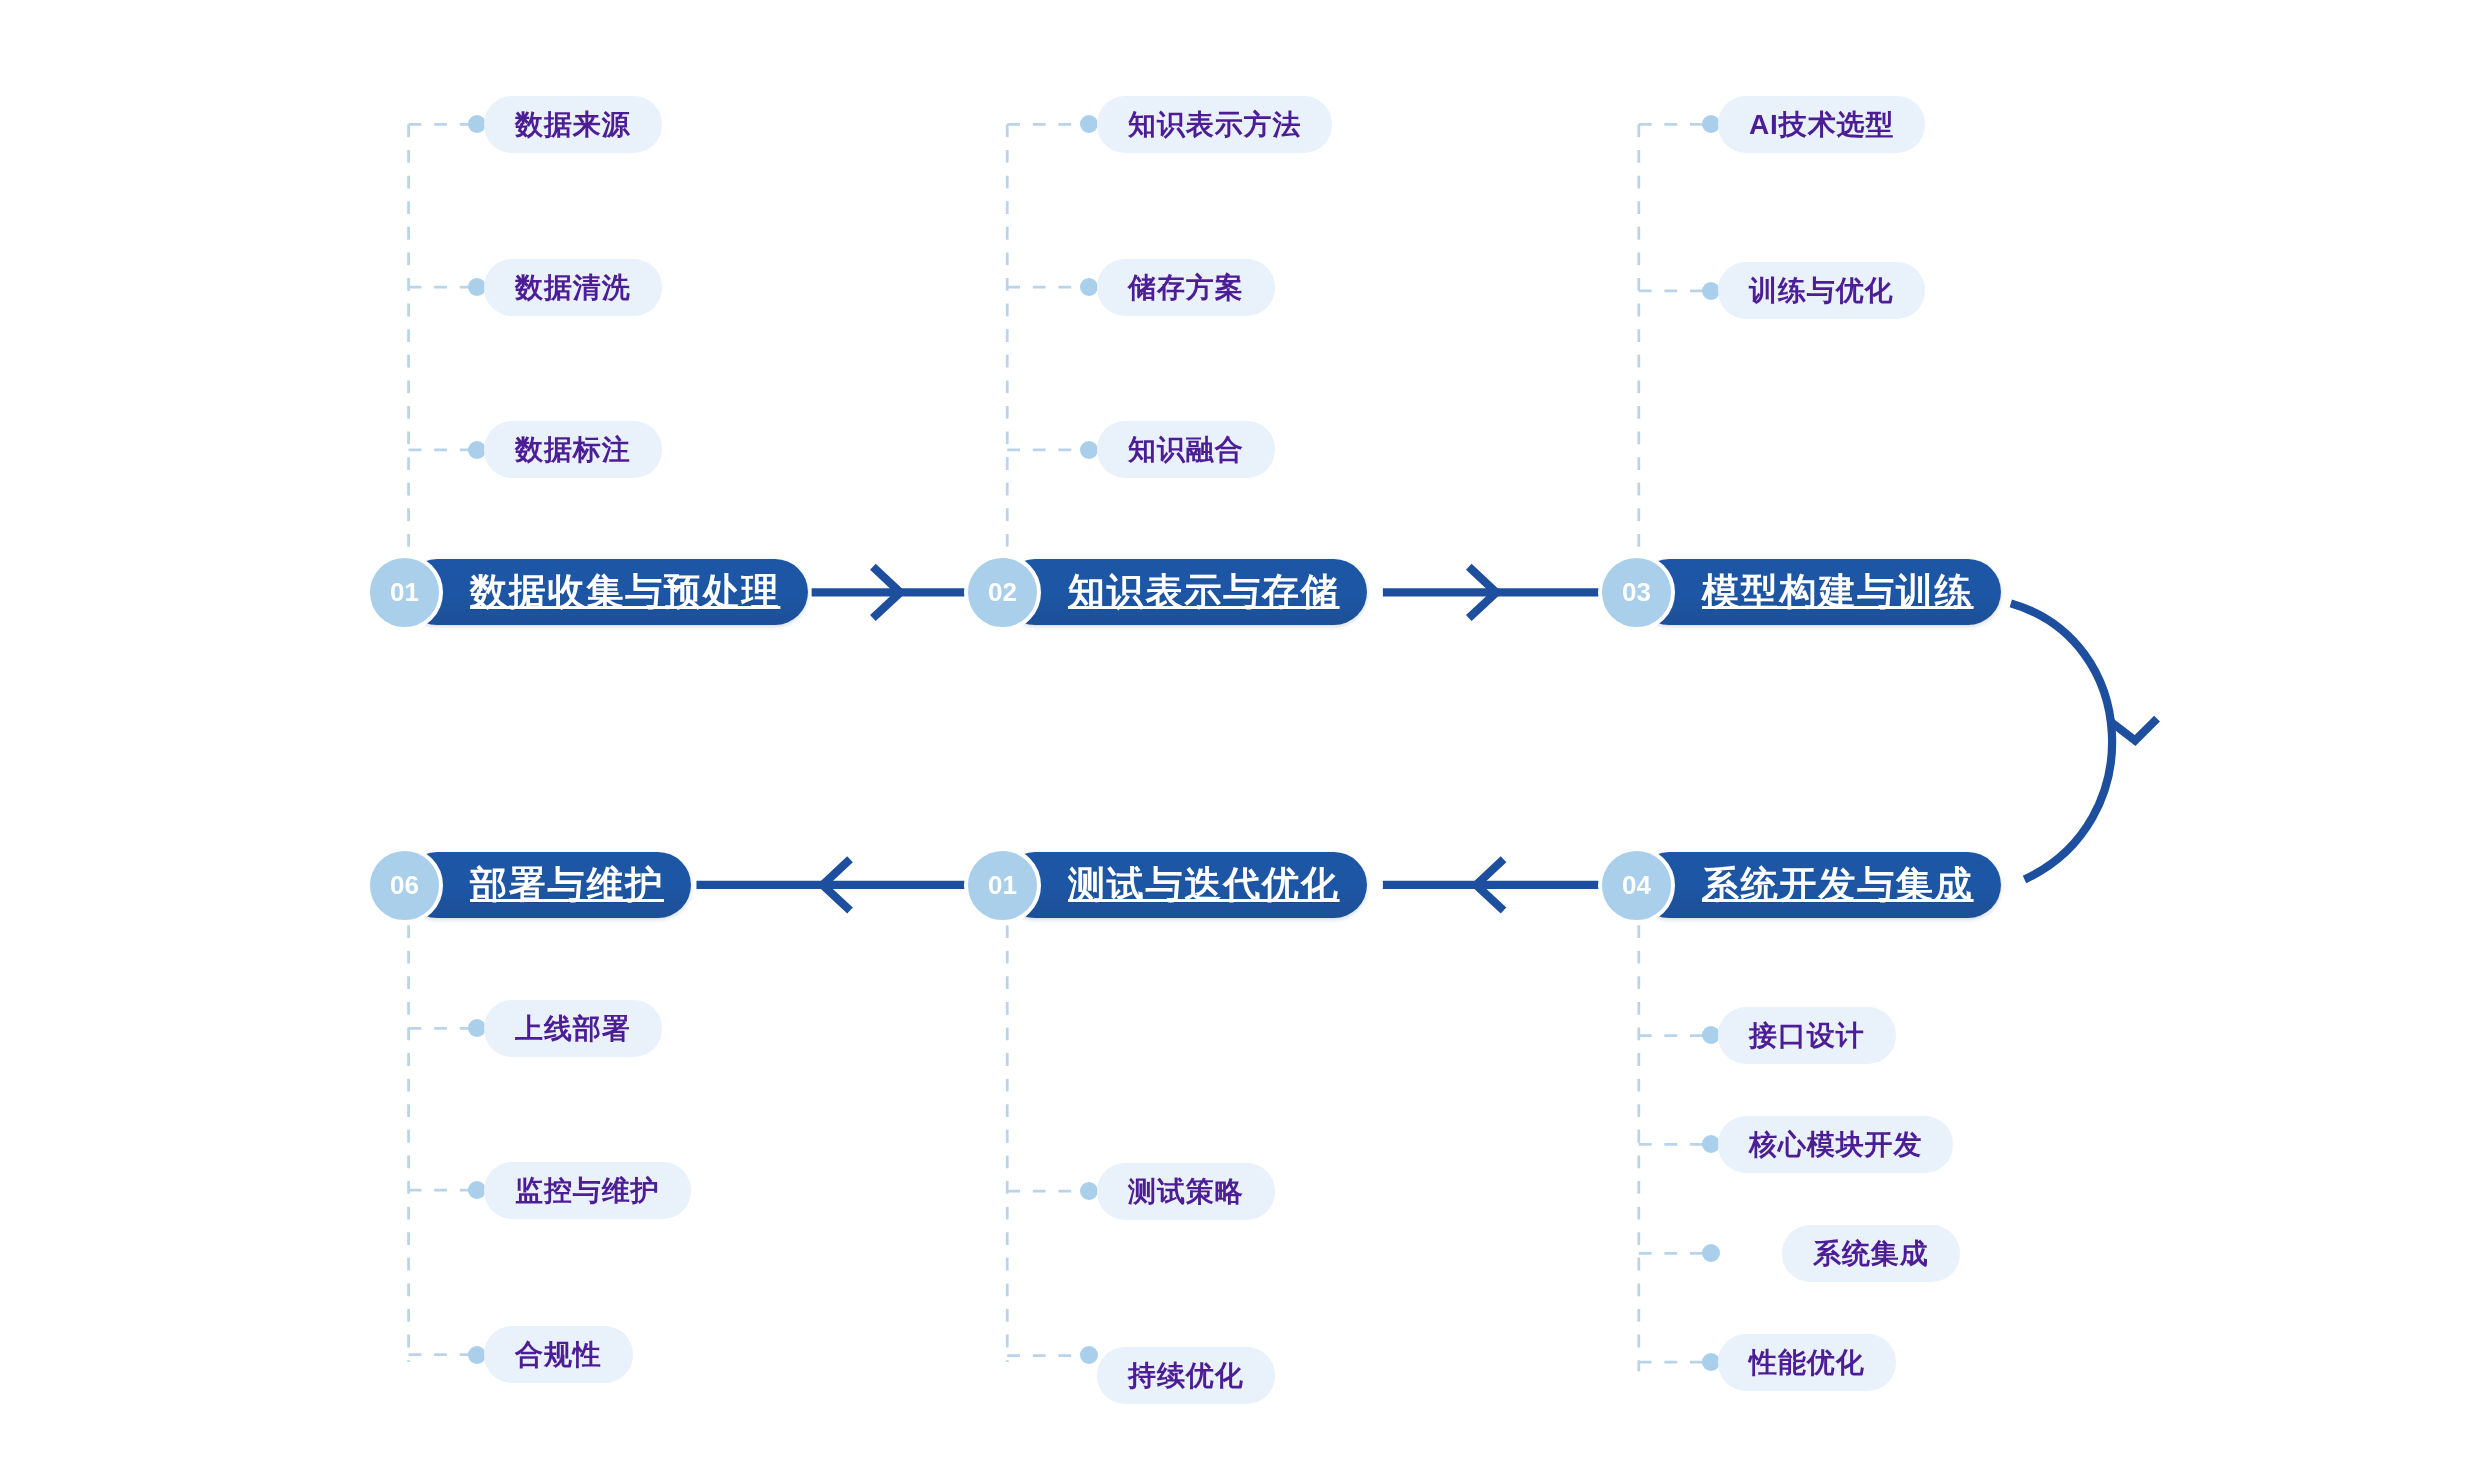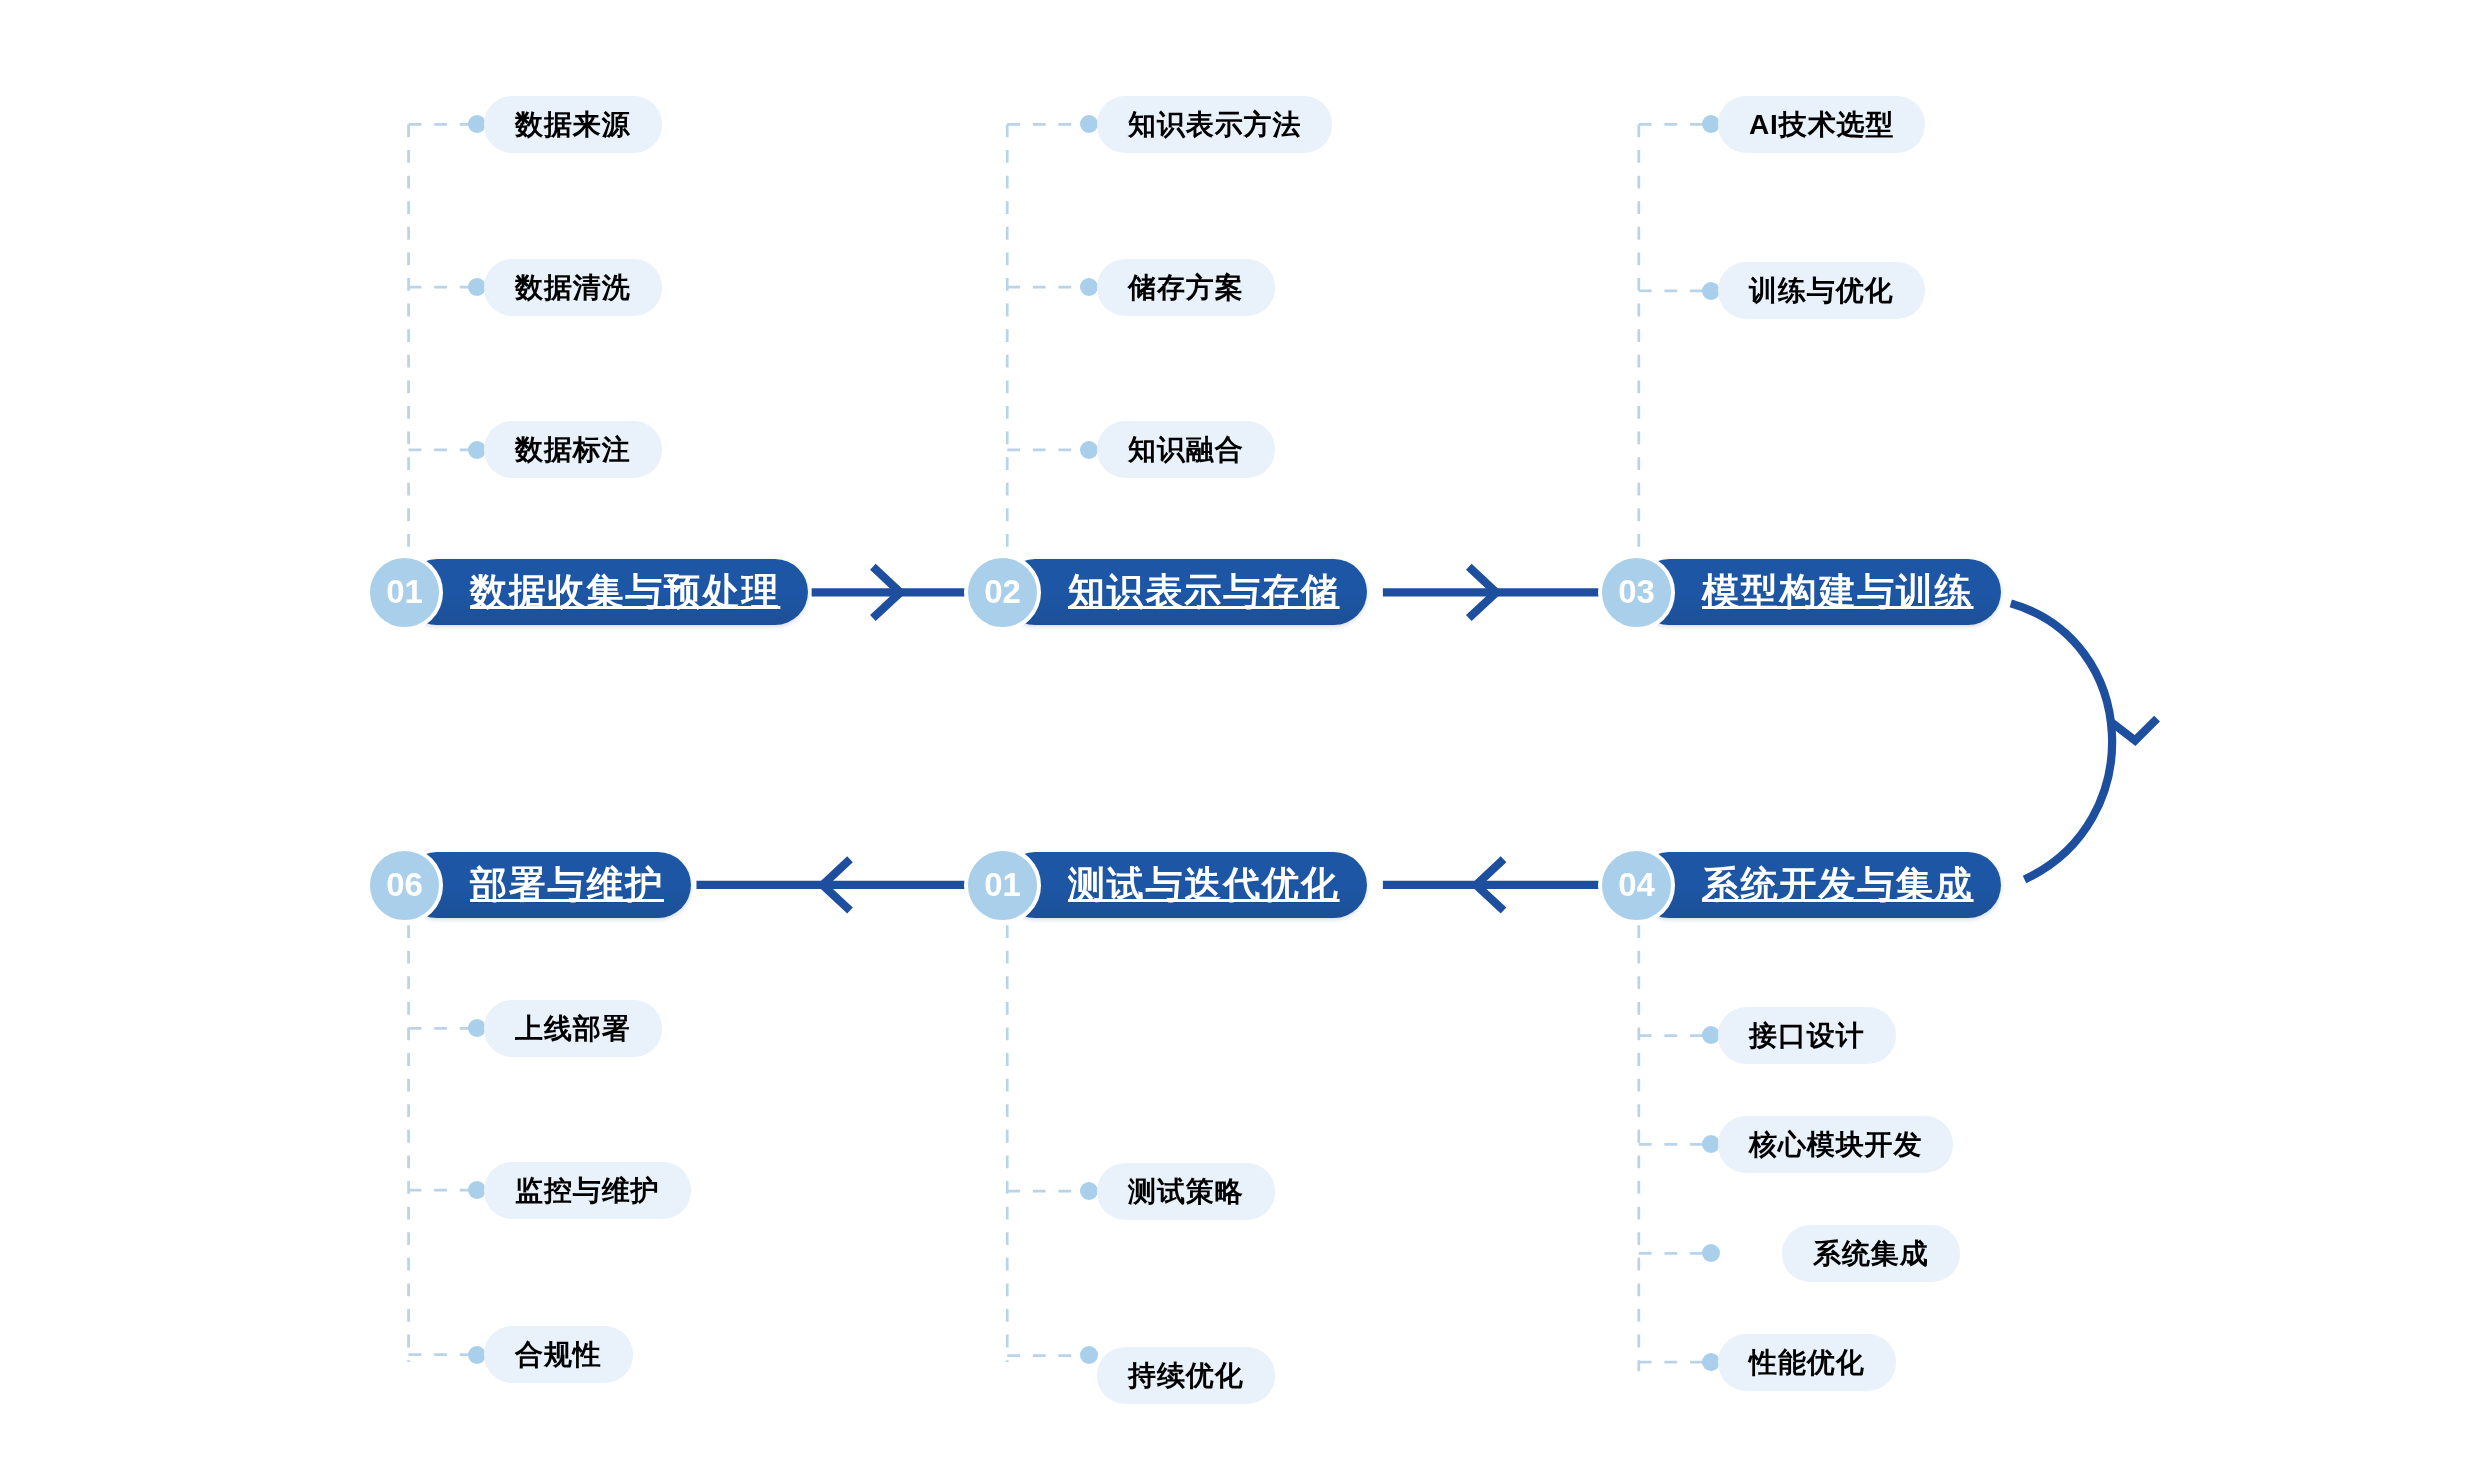--- a/index.html
+++ b/index.html
@@ -8,21 +8,21 @@
     font-family:"Liberation Sans","DejaVu Sans",sans-serif;
   }
   #canvas{position:absolute;inset:0;width:2487px;height:1481px;}
   svg.wires{position:absolute;left:0;top:0;width:2487px;height:1481px;pointer-events:none;}
 
   
   .sub{
     position:absolute;height:57px;border-radius:28px;
     background:#e9f1fb;
     display:flex;align-items:center;justify-content:center;
-    color:#000000;font-size:28px;font-weight:700;letter-spacing:0.9px;
+    color:#4c1d95;font-size:28px;font-weight:700;letter-spacing:0.9px;
     white-space:nowrap;padding:0 31px;box-sizing:border-box;
   }
   .dot{
     position:absolute;width:18.3px;height:18.3px;border-radius:50%;
     background:#a9cfea;
   }
 
   
   .stage{position:absolute;height:66px;display:flex;align-items:center;}
   .stage .bar{
@@ -36,21 +36,21 @@
     color:#ffffff;font-size:37px;font-weight:700;letter-spacing:1.8px;white-space:nowrap;
     text-shadow:0 0.9px 0.9px rgba(0,0,0,.10);
     text-decoration:underline;
   }
   .stage .badge{
     position:absolute;left:0;top:-5.5px;width:77px;height:77px;border-radius:50%;
     background:#a9cfea;border:4.6px solid #ffffff;box-sizing:border-box;
     display:flex;align-items:center;justify-content:center;z-index:3;
   }
   .stage .badge b{
-    color:#ffffff;font-size:33px;font-weight:700;letter-spacing:0px;
+    color:#ffffff;font-size:26px;font-weight:700;letter-spacing:0px;
   }
 </style>
 </head>
 <body>
 
 <div id="canvas">
 
   <svg class="wires" viewBox="0 0 2721 1620">
     <g stroke="#b9d4ea" stroke-width="3" stroke-dasharray="14 14" fill="none" stroke-linecap="butt">
 

